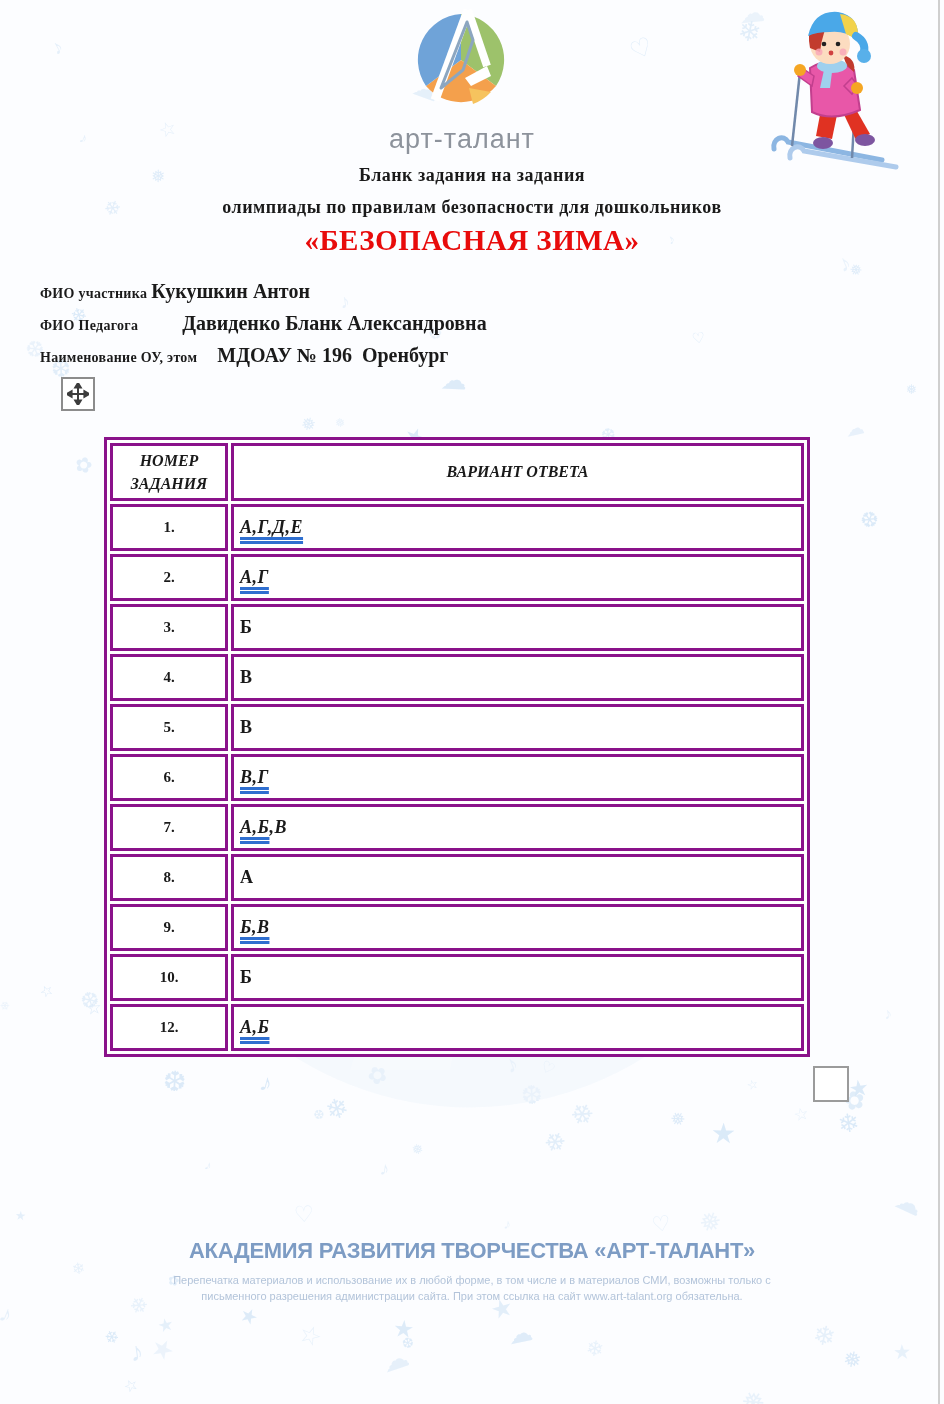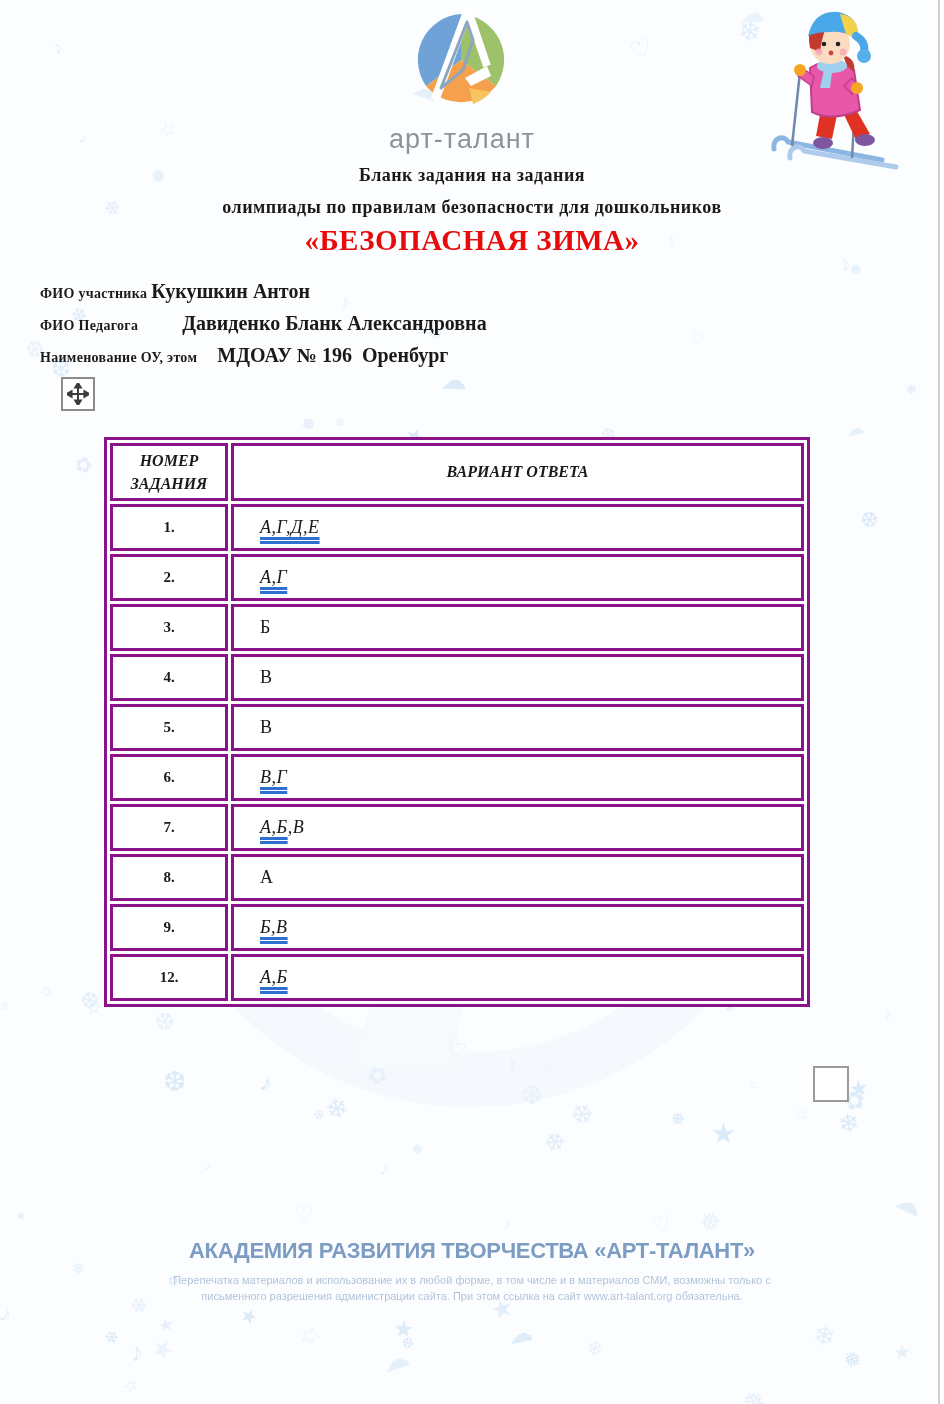--- a/index.html
+++ b/index.html
@@ -56,21 +56,21 @@
 
   
   .answers{position:absolute;left:104px;top:412px;z-index:1;margin-top:25px;}
   table.grid{border-collapse:separate;border-spacing:3px;border:3px solid var(--purple);
     background:#fff;width:706px;table-layout:fixed;}
   table.grid td,table.grid th{border:3px solid var(--purple);background:#fff;vertical-align:middle;}
   th.col-num{width:110px;height:50px;font-style:italic;font-weight:bold;font-size:16px;
     text-align:center;line-height:1.45;color:var(--ink);}
   th.col-ans{font-style:italic;font-weight:bold;font-size:16px;text-align:center;color:var(--ink);}
   td.num-cell{width:110px;height:39px;text-align:center;font-weight:bold;font-size:15px;color:var(--ink);}
-  td.ans-cell{padding-left:26px;font-weight:normal;font-size:18px;color:var(--ink);letter-spacing:.5px;}
+  td.ans-cell{padding-left:6px;font-weight:bold;font-size:18px;color:var(--ink);letter-spacing:.5px;}
   .ans{white-space:pre;}
   .ans.it{font-style:italic;}
   .ans.u{text-decoration-line:underline;text-decoration-style:double;
     text-decoration-color:var(--uline);text-decoration-thickness:2.5px;text-underline-offset:4px;}
 
   
   .footer-title{position:absolute;left:0;top:1238px;width:944px;text-align:center;
     font-family:"Liberation Sans",sans-serif;font-weight:bold;font-size:22px;
     color:var(--footer-blue);letter-spacing:-.3px;}
   .footer-note{position:absolute;left:0;width:944px;text-align:center;
@@ -326,20 +326,24 @@
             </tr>
             <tr>
               <td class="num-cell">8.</td>
               <td class="ans-cell"><span class="ans">А</span></td>
             </tr>
             <tr>
               <td class="num-cell">9.</td>
               <td class="ans-cell"><span class="ans u it">Б,В</span></td>
             </tr>
             <tr>
+              <td class="num-cell">10.</td>
+              <td class="ans-cell"><span class="ans">Б</span></td>
+            </tr>
+            <tr>
               <td class="num-cell">12.</td>
               <td class="ans-cell"><span class="ans u it">А,Б</span></td>
             </tr>
           </tbody>
       </table>
     </div>
 
     <div class="resize-handle"></div>
 
     <div class="footer-title">АКАДЕМИЯ РАЗВИТИЯ ТВОРЧЕСТВА «АРТ-ТАЛАНТ»</div>

